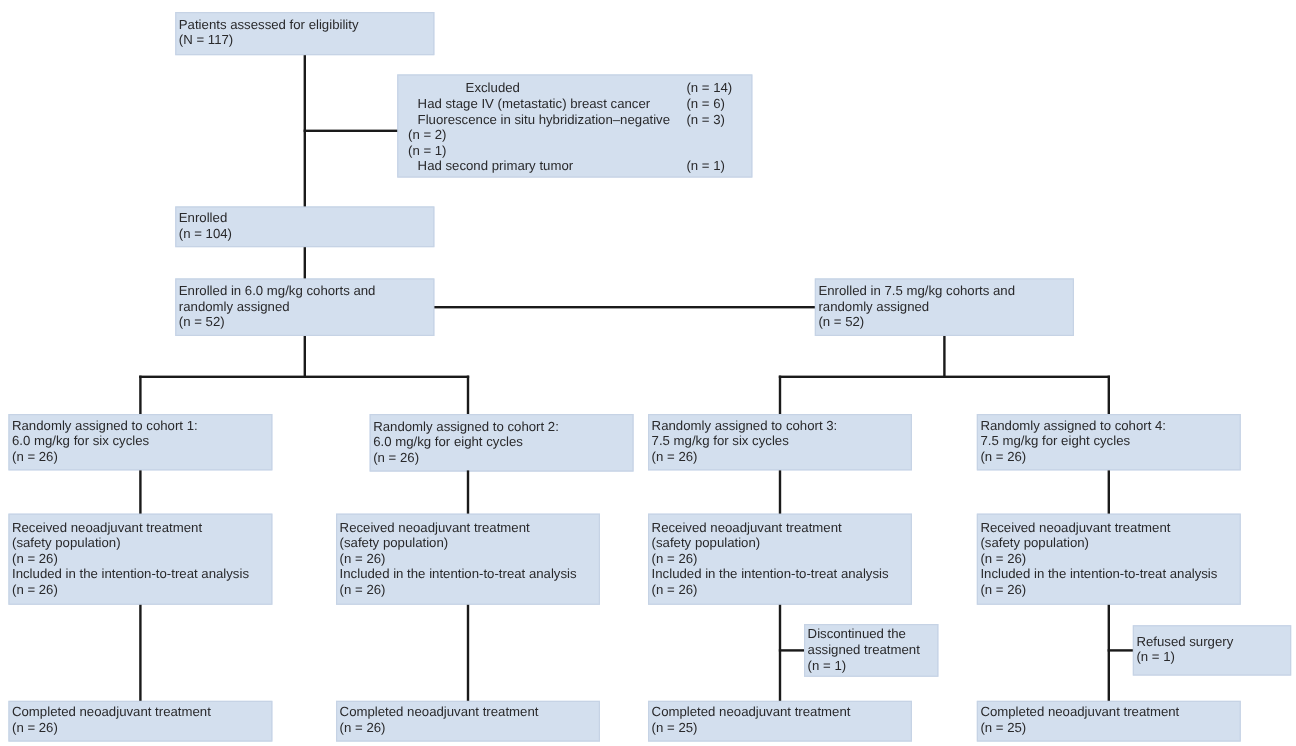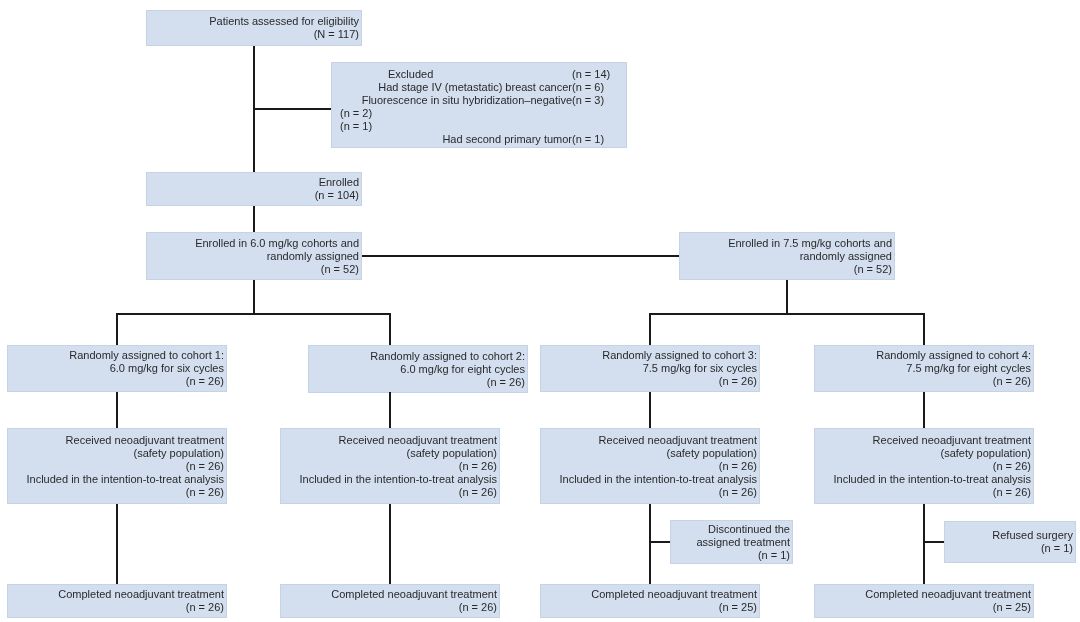--- a/index.html
+++ b/index.html
@@ -13,35 +13,35 @@
     color:#29292b;
     overflow:hidden;
   }
   .box{
     position:absolute;
     background:#d3dfee;
     border:1px solid #c6d3e5;
     box-sizing:border-box;
     display:flex;
     flex-direction:column;
-    align-items:flex-end;
+    align-items:flex-start;
     justify-content:center;
     text-align:center;
     padding:1px 2px;
   }
   .bl{display:block;white-space:nowrap;}
   .excluded{
     align-items:stretch;
     text-align:left;
     padding:5px 6px 5px 8px;
     justify-content:flex-start;
   }
   .exrow{display:flex;flex-direction:row;}
   .exlabel{flex:1;white-space:nowrap;padding-left:48px;}
-  .exlabel.ind{padding-left:8px;text-align:right;}
+  .exlabel.ind{padding-left:8px;}
   .exn{width:48px;text-align:left;white-space:nowrap;}
   .vl{position:absolute;width:2px;background:#1a1a1a;}
   .hl{position:absolute;height:2px;background:#1a1a1a;}
 </style>
 </head>
 <body>
 
 <div id="figure">
 
   <div class="box" style="left:146px;top:10px;width:216px;height:36px;">
@@ -152,21 +152,21 @@
     <span class="bl">(safety population)</span>
     <span class="bl">(n = 26)</span>
     <span class="bl">Included in the intention-to-treat analysis</span>
     <span class="bl">(n = 26)</span>
   </div>
   <div class="box" style="left:814px;top:584px;width:220px;height:34px;">
     <span class="bl">Completed neoadjuvant treatment</span>
     <span class="bl">(n = 25)</span>
   </div>
 
-  <div class="box" style="left:670px;top:520px;width:123px;height:44px;">
+  <div class="box" style="left:670px;top:520px;width:112px;height:44px;">
     <span class="bl">Discontinued the</span>
     <span class="bl">assigned treatment</span>
     <span class="bl">(n = 1)</span>
   </div>
   <div class="box" style="left:944px;top:521px;width:132px;height:42px;">
     <span class="bl">Refused surgery</span>
     <span class="bl">(n = 1)</span>
   </div>
 
   <div class="vl" style="left:253px;top:46px;height:126px;"></div>

